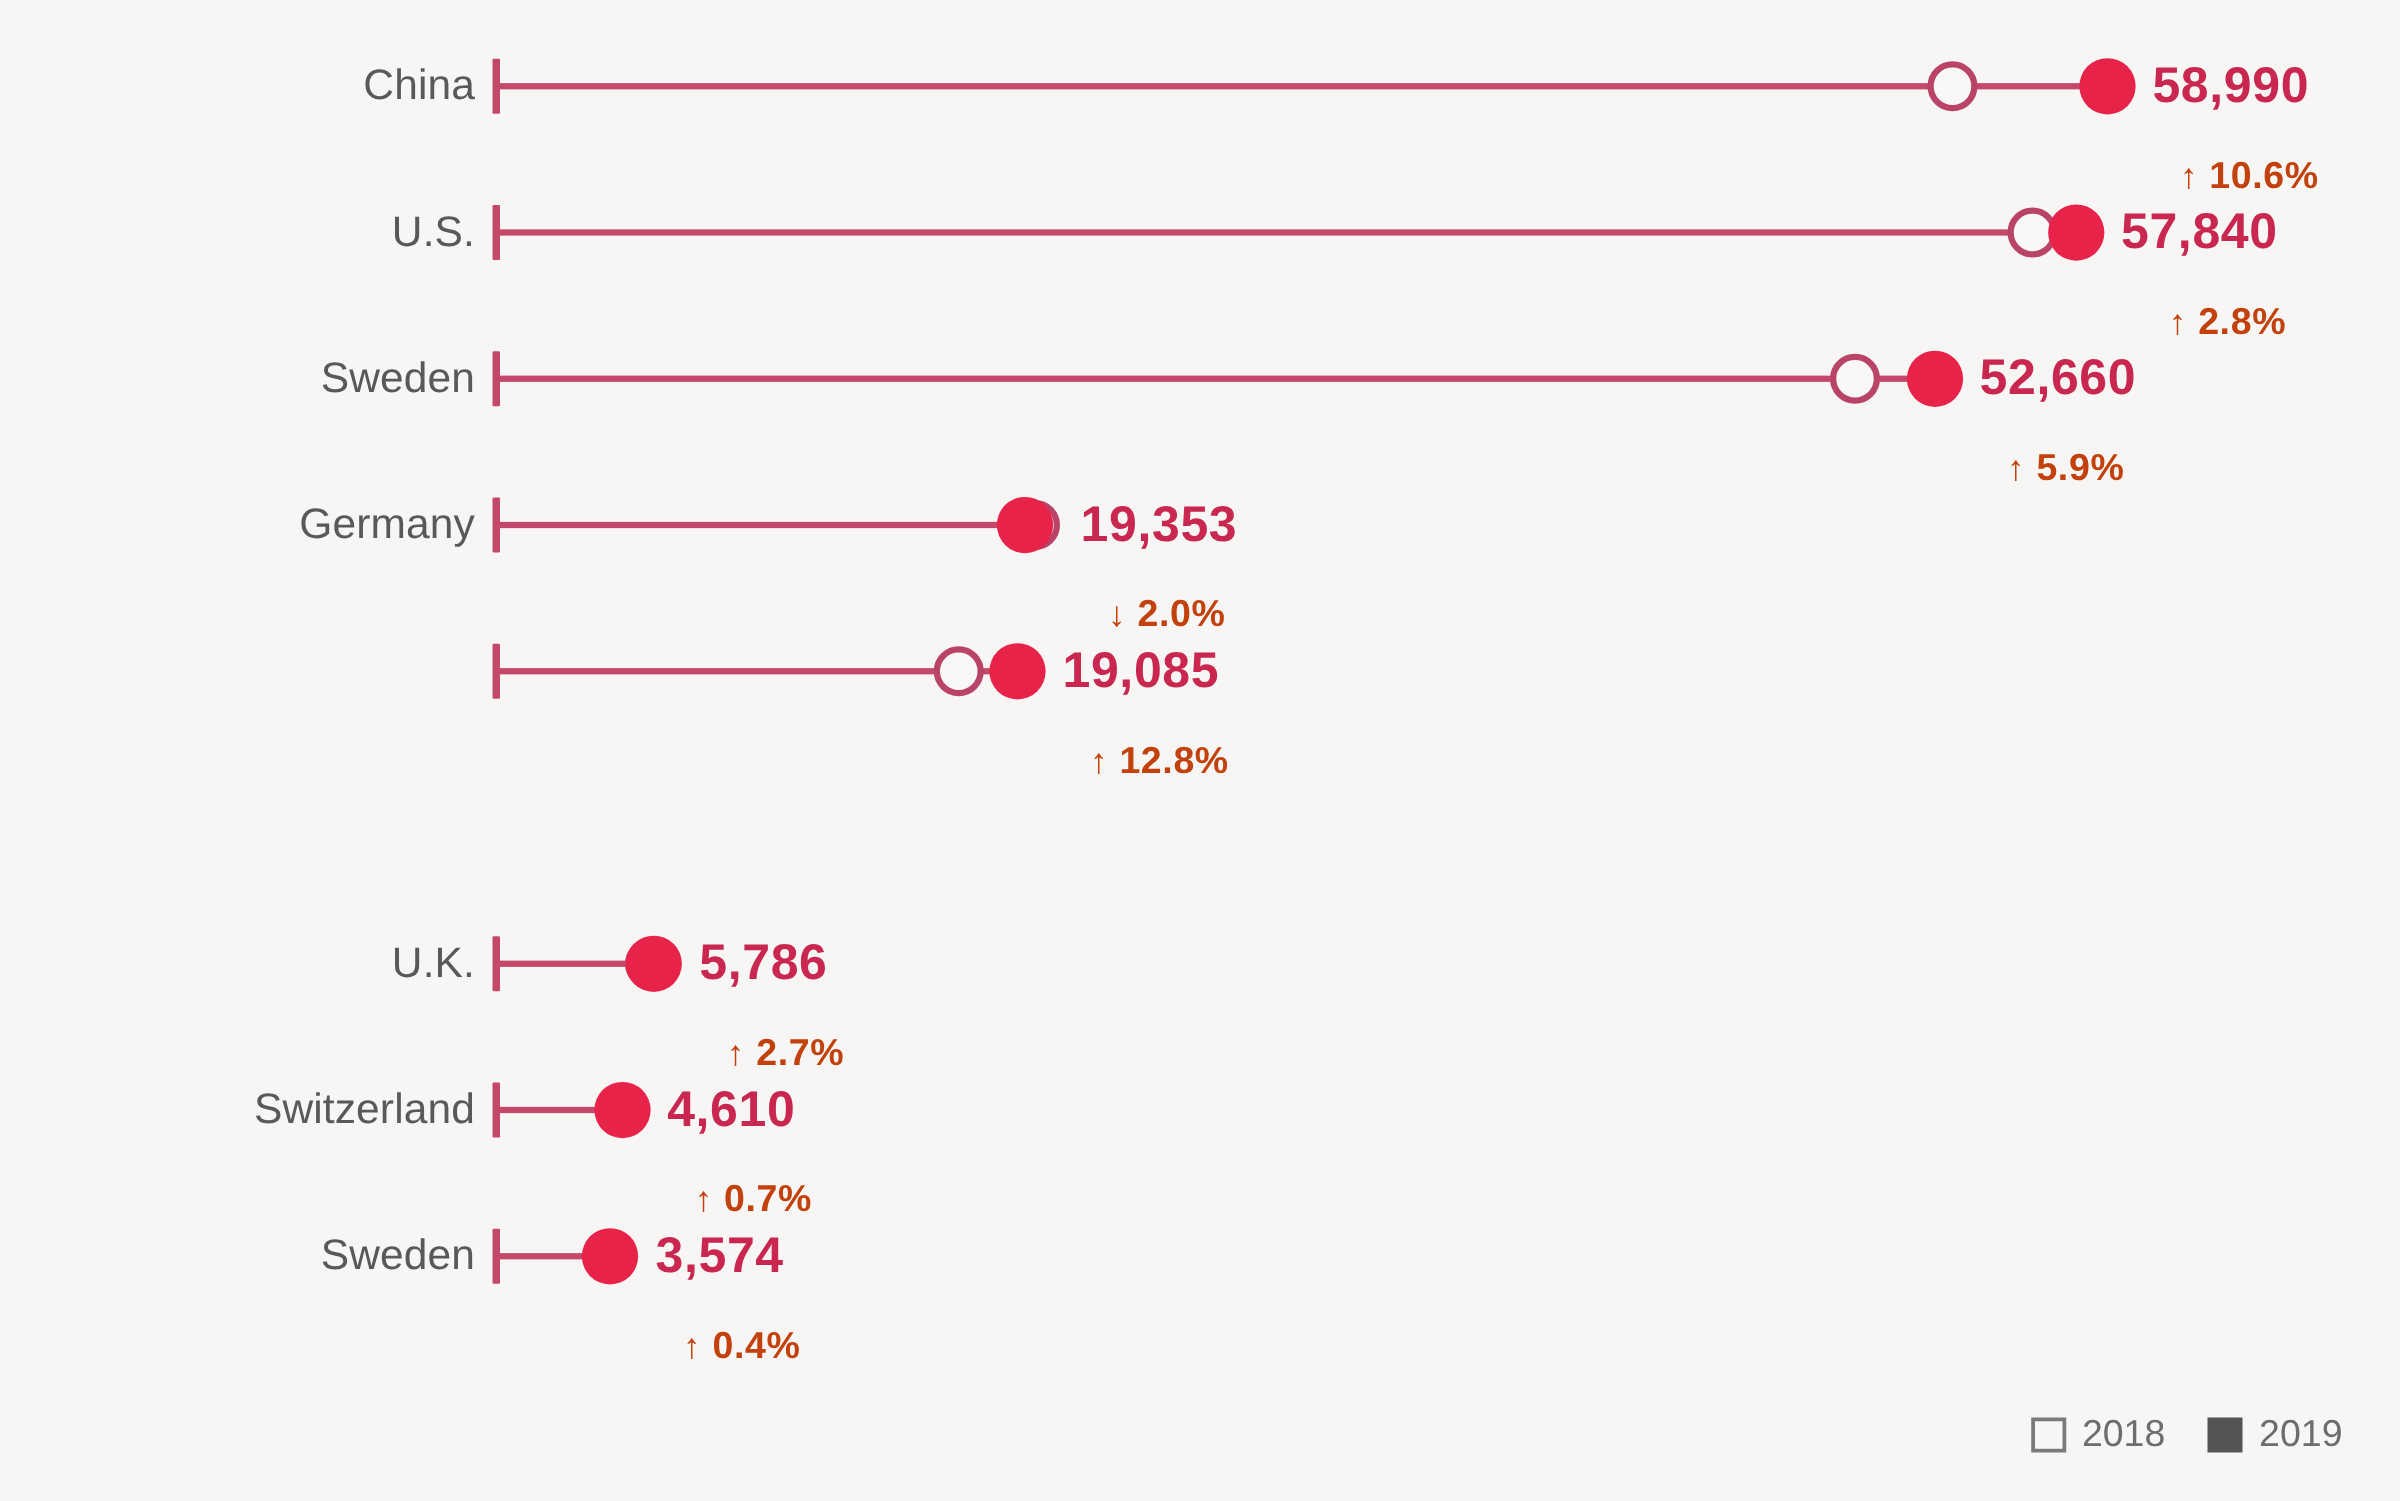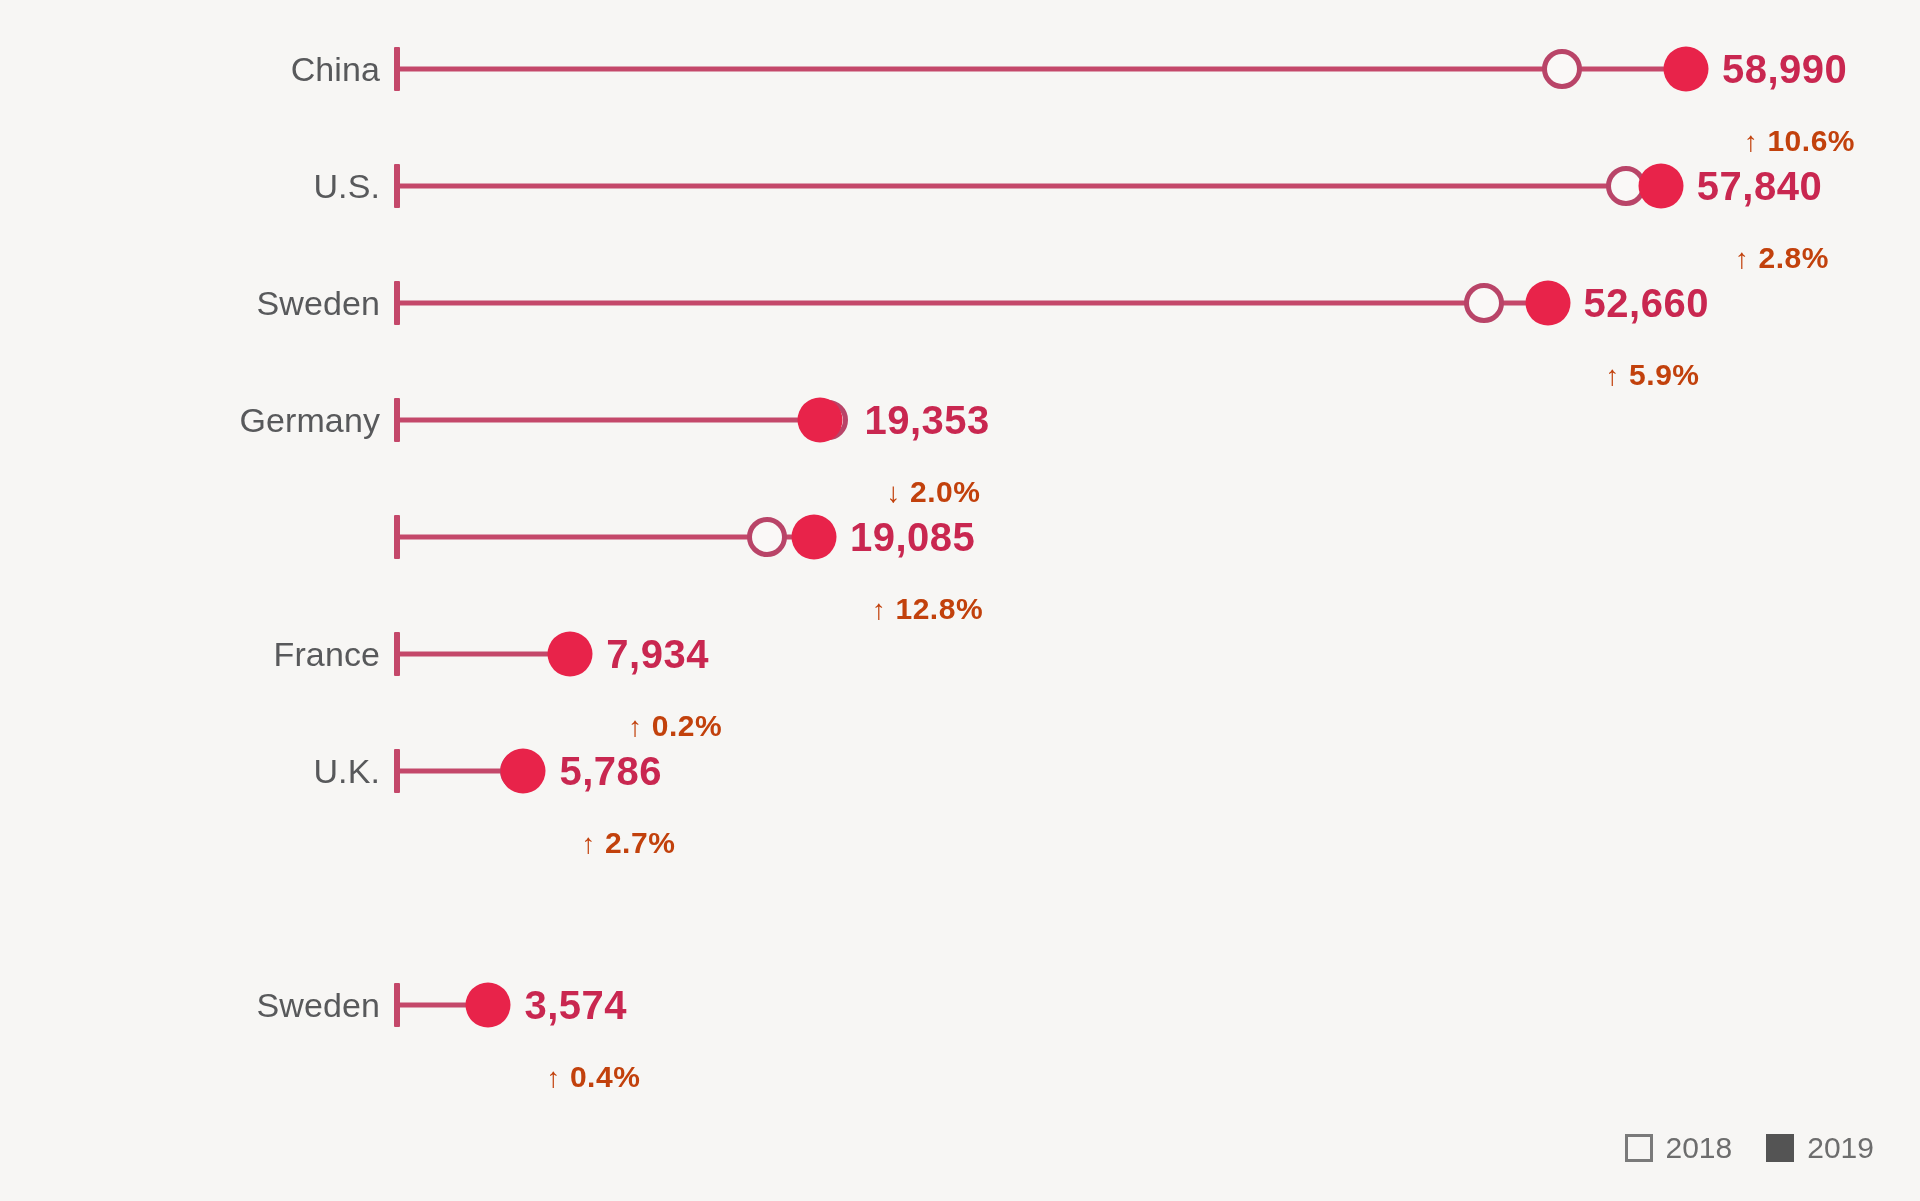--- a/index.html
+++ b/index.html
@@ -133,37 +133,37 @@
       <div class="delta" style="left: 886.494px;"><span class="arr">↓</span><span>2.0%</span></div>
     </div>
     <div class="row" style="top: 478px;">
       <div class="axis-tick" style="left: 394px;"></div>
       <div class="connector" style="left: 397px; width: 417.007px;"></div>
       <div class="dot-2018" style="left: 766.68px;"></div>
       <div class="dot-2019" style="left: 814.007px;"></div>
       <div class="value" style="left: 850.007px;">19,085</div>
       <div class="delta" style="left: 872.007px;"><span class="arr">↑</span><span>12.8%</span></div>
     </div>
-    <div class="row" style="top: 595px;">
-      <div class="cat-label">France</div>
-      <div class="axis-tick" style="left: 394px;"></div>
-      <div class="connector" style="left: 397px; width: 173.358px;"></div>
-      <div class="dot-2018" style="left: 570.008px;"></div>
-      <div class="dot-2019" style="left: 570.358px;"></div>
-      <div class="value" style="left: 606.358px;">7,934</div>
-      <div class="delta" style="left: 628.358px;"><span class="arr">↑</span><span>0.2%</span></div>
-    </div>
     <div class="row" style="top: 712px;">
       <div class="cat-label">U.K.</div>
       <div class="axis-tick" style="left: 394px;"></div>
       <div class="connector" style="left: 397px; width: 126.424px;"></div>
       <div class="dot-2018" style="left: 520.103px;"></div>
       <div class="dot-2019" style="left: 523.424px;"></div>
       <div class="value" style="left: 559.424px;">5,786</div>
       <div class="delta" style="left: 581.424px;"><span class="arr">↑</span><span>2.7%</span></div>
+    </div>
+    <div class="row" style="top: 829px;">
+      <div class="cat-label">Switzerland</div>
+      <div class="axis-tick" style="left: 394px;"></div>
+      <div class="connector" style="left: 397px; width: 100.728px;"></div>
+      <div class="dot-2018" style="left: 497.029px;"></div>
+      <div class="dot-2019" style="left: 497.728px;"></div>
+      <div class="value" style="left: 533.728px;">4,610</div>
+      <div class="delta" style="left: 555.728px;"><span class="arr">↑</span><span>0.7%</span></div>
     </div>
     <div class="row" style="top: 946px;">
       <div class="cat-label">Sweden</div>
       <div class="axis-tick" style="left: 394px;"></div>
       <div class="connector" style="left: 397px; width: 91.4423px;"></div>
       <div class="dot-2018" style="left: 488.071px;"></div>
       <div class="dot-2019" style="left: 488.442px;"></div>
       <div class="value" style="left: 524.442px;">3,574</div>
       <div class="delta" style="left: 546.442px;"><span class="arr">↑</span><span>0.4%</span></div>
     </div>

